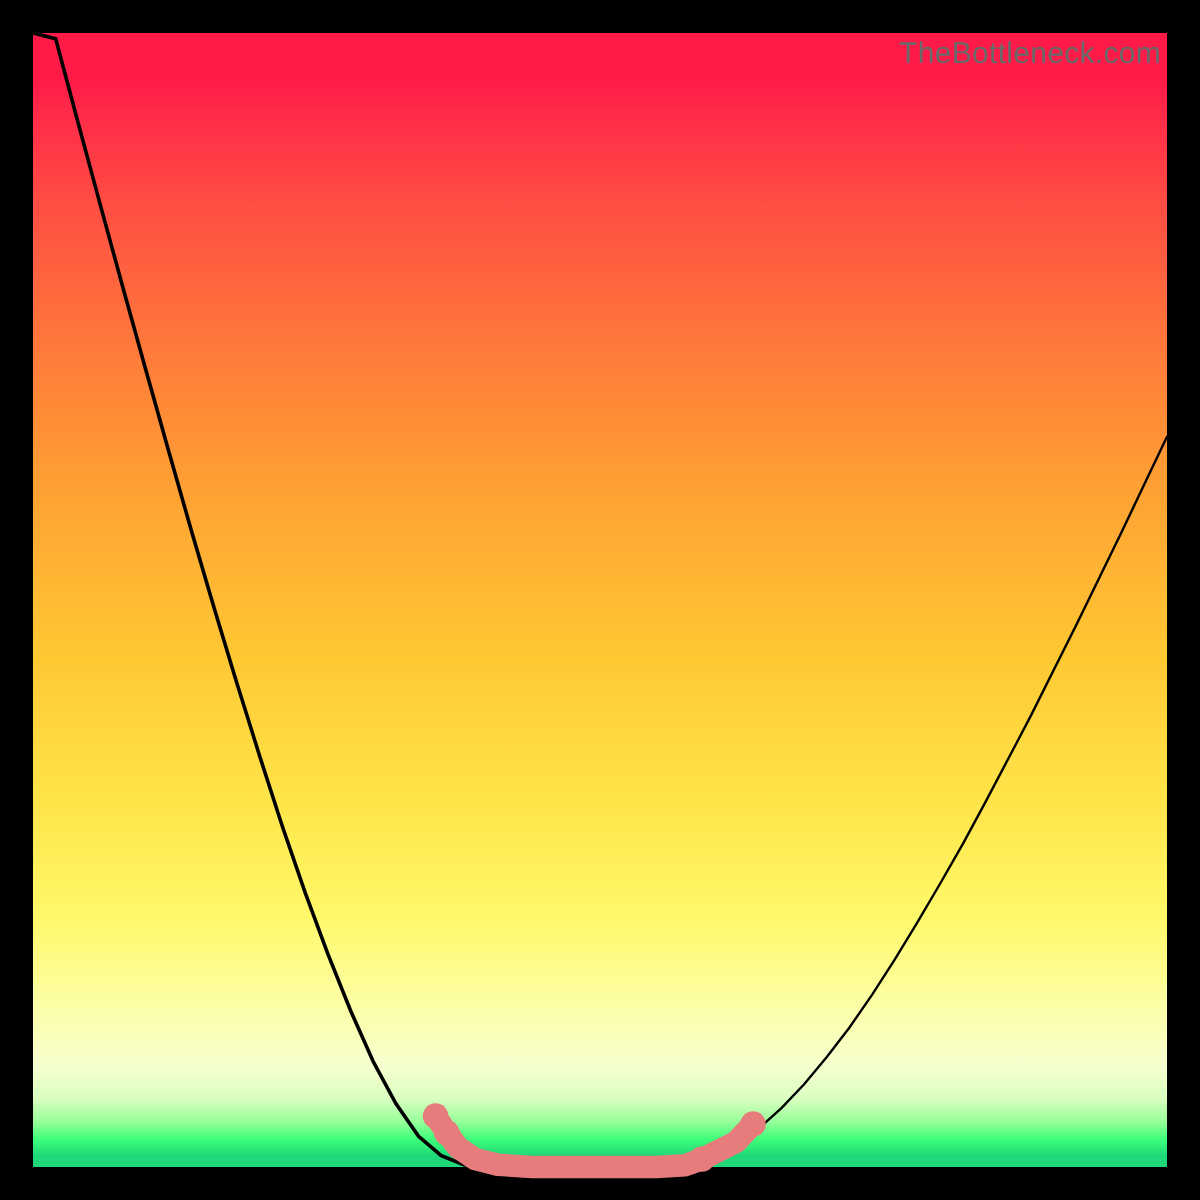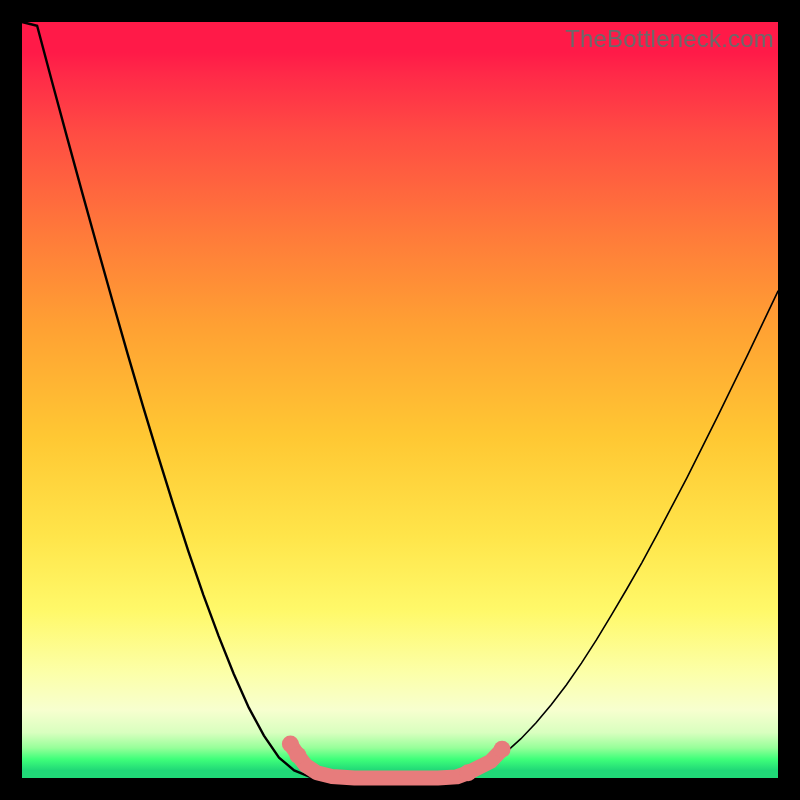--- a/index.html
+++ b/index.html
@@ -43,21 +43,21 @@
       #3fff7a 97.5%,
       #20d877 99%,
       #20d877 100%
     );
   }
   .watermark {
     position: absolute;
     top: 25px;
     right: 26px;
     color: #6a6a6a;
-    font-size: 24px;
+    font-size: 20px;
     font-weight: 500;
     letter-spacing: 0.2px;
   }
   svg.curves {
     position: absolute;
     left: 22px;
     top: 22px;
     width: 756px;
     height: 756px;
     overflow: visible;

